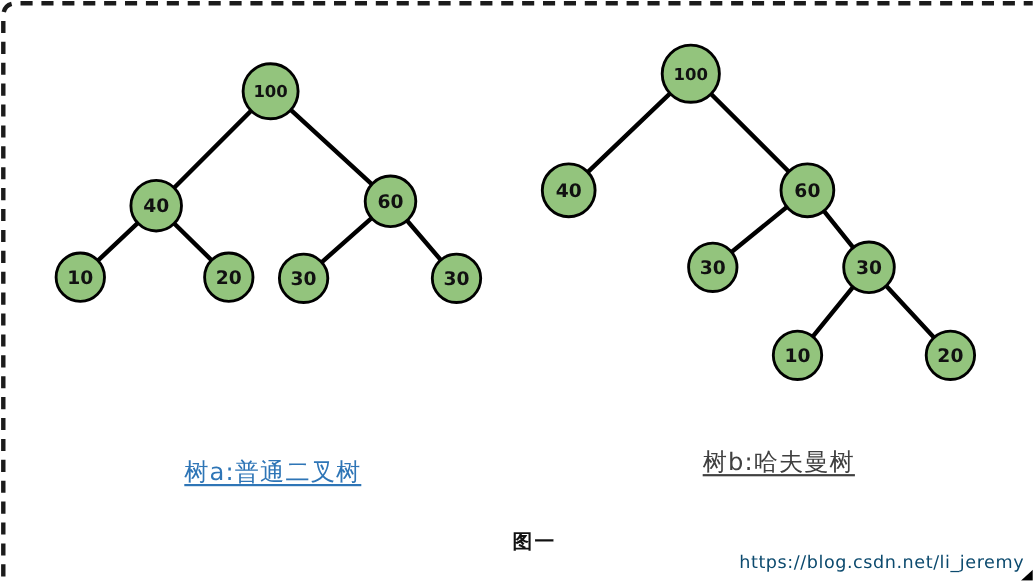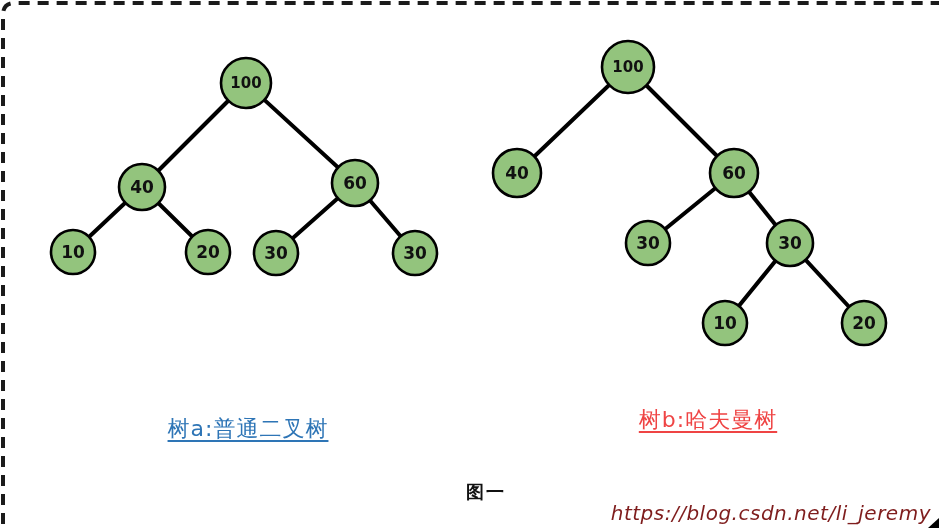--- a/index.html
+++ b/index.html
@@ -45,25 +45,24 @@
     font-size: 18px;
     font-weight: bold;
     color: #111111;
     letter-spacing: 2px;
     white-space: nowrap;
   }
   .watermark {
     position: absolute;
     right: 8px;
     top: 501px;
-    font-size: 20px;
-    color: #7f1d1d;
+    font-size: 16px;
+    color: #0c4a6e;
     letter-spacing: 0.5px;
     white-space: nowrap;
-    font-style: italic;
   }
   .node-text {
     font-family: "DejaVu Sans", "Liberation Sans", sans-serif;
     font-weight: bold;
     fill: #111111;
     pointer-events: none;
   }
 </style>
 </head>
 <body>
@@ -116,19 +115,19 @@
           <text x="725" y="323" text-anchor="middle" dy="0.36em" class="node-text" font-size="17">10</text>
           <circle cx="864" cy="323" r="22" fill="#93C47D" stroke="#000000" stroke-width="2.6"></circle>
           <text x="864" y="323" text-anchor="middle" dy="0.36em" class="node-text" font-size="17">20</text>
         </g>
       </g>
     <polygon id="cursor-tip" points="928,528 939,518 939,528" fill="#000000"></polygon>
   </svg>
 
   <div class="tree-label" id="label-a" style="color: rgb(46, 117, 182);">树a:普通二叉树</div>
 
-  <div class="tree-label" id="label-b" style="color: #ef4444;">树b:哈夫曼树</div>
+  <div class="tree-label" id="label-b" style="color: #404040;">树b:哈夫曼树</div>
 
   <div class="figure-caption">图一</div>
 
   <div class="watermark">https://blog.csdn.net/li_jeremy</div>
 
 </div>
 
 </body></html>

